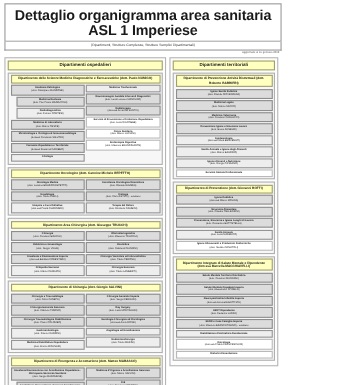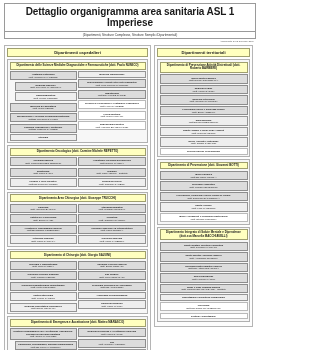--- a/index.html
+++ b/index.html
@@ -8,21 +8,21 @@
     background:#ffffff;
     font-family:"Liberation Sans","DejaVu Sans",sans-serif;
     color:#1a1a1a;
     -webkit-font-smoothing:none;
   }
   .page{position:relative;width:260px;height:350px;box-sizing:border-box;padding:3px 4px 0 4px;}
 
   
   .title-bar{
     border:1px solid #9a9a9a;background:#ffffff;
-    text-align:center;font-weight:bold;font-size:10px;letter-spacing:-0.1px;
+    text-align:center;font-weight:bold;font-size:13px;letter-spacing:-0.1px;
     padding:3px 2px 3px 2px;line-height:1.05;
   }
   .subtitle-bar{
     border:1px solid #9a9a9a;border-top:none;background:#ffffff;
     text-align:center;font-size:3.1px;color:#333;padding:1.6px 2px;line-height:1;
   }
   .updated{
     text-align:right;font-size:2.5px;color:#555;padding:1.5px 2px 2px 0;line-height:1;
   }
 

